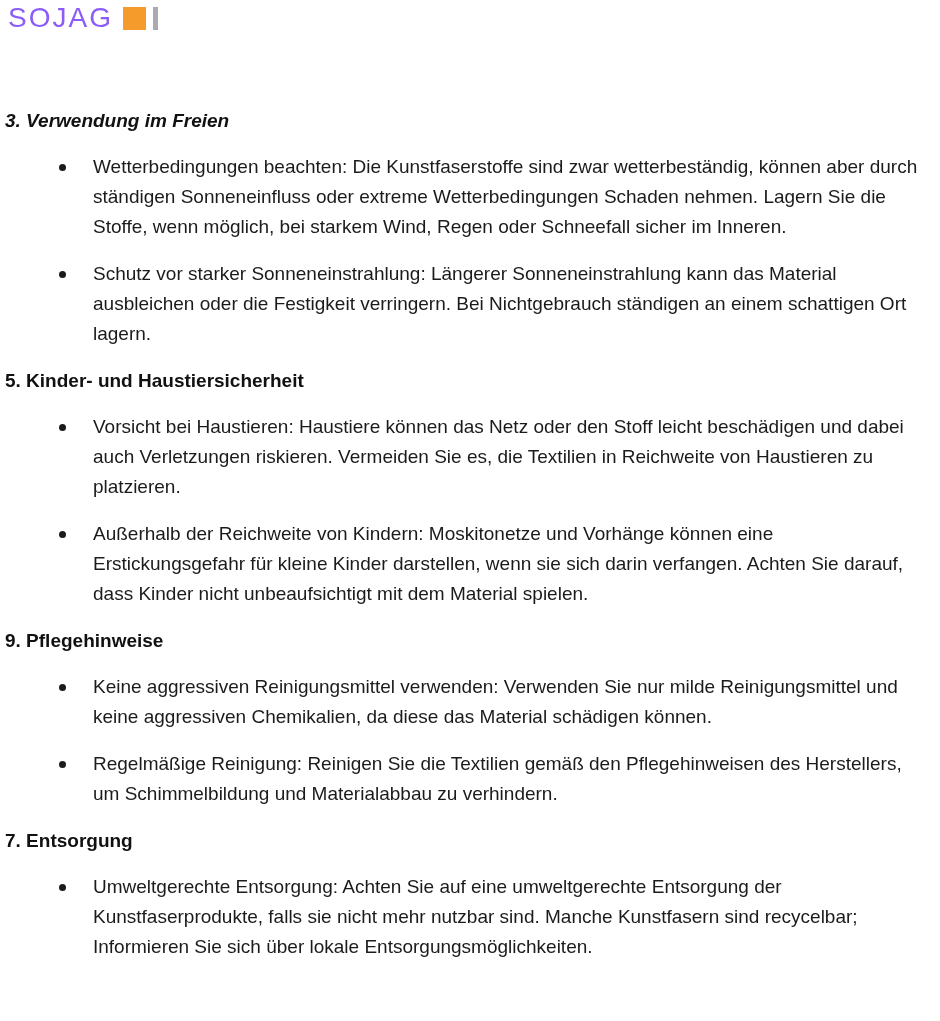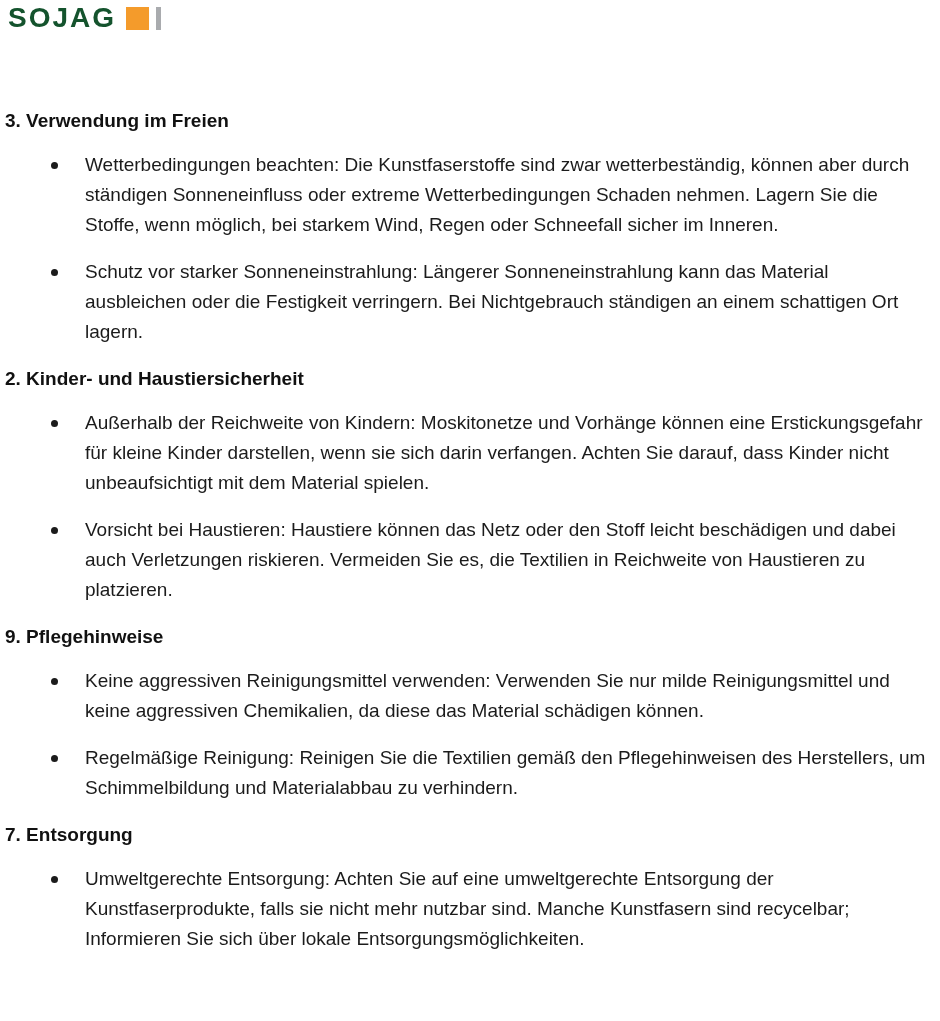--- a/index.html
+++ b/index.html
@@ -20,23 +20,23 @@
   }
   
   .logo {
     display: flex;
     align-items: center;
     padding: 3px 0 0 8px;
     height: 30px;
   }
   .logo-text {
     font-size: 28px;
-    font-weight: bold;
+    font-weight: normal;
     letter-spacing: 2px;
-    color: #14532d;
+    color: #8b5cf6;
     line-height: 26px;
   }
   .logo-square {
     width: 23px;
     height: 23px;
     background: #f49b2b;
     margin-left: 10px;
   }
   .logo-bar {
     width: 5px;
@@ -51,24 +51,25 @@
   }
   .doc h2 {
     font-size: 19px;
     font-weight: bold;
     color: #111111;
     line-height: 30px;
     margin: 1px 0 14px 0;
   }
   .doc section:first-child h2 {
     margin-top: 0;
+    font-style: italic;
   }
   .doc ul {
     list-style: none;
-    margin: 8px;
+    margin: 16px;
     padding: 0;
   }
   .doc li {
     position: relative;
     padding-left: 72px;
     margin-bottom: 17px;
     font-size: 19px;
     line-height: 30px;
   }
   .doc li::before {
@@ -101,27 +102,27 @@
         <li>
           <span>Wetterbedingungen beachten: Die Kunstfaserstoffe sind zwar wetterbeständig, können aber durch ständigen Sonneneinfluss oder extreme Wetterbedingungen Schaden nehmen. Lagern Sie die Stoffe, wenn möglich, bei starkem Wind, Regen oder Schneefall sicher im Inneren.</span>
         </li>
         <li>
           <span>Schutz vor starker Sonneneinstrahlung: Längerer Sonneneinstrahlung kann das Material ausbleichen oder die Festigkeit verringern. Bei Nichtgebrauch ständigen an einem schattigen Ort lagern.</span>
         </li>
       </ul>
     </section>
 
     <section>
-      <h2>2. Kinder- und Haustiersicherheit</h2>
+      <h2>5. Kinder- und Haustiersicherheit</h2>
       <ul>
         <li>
-          <span>Außerhalb der Reichweite von Kindern: Moskitonetze und Vorhänge können eine Erstickungsgefahr für kleine Kinder darstellen, wenn sie sich darin verfangen. Achten Sie darauf, dass Kinder nicht unbeaufsichtigt mit dem Material spielen.</span>
+          <span>Vorsicht bei Haustieren: Haustiere können das Netz oder den Stoff leicht beschädigen und dabei auch Verletzungen riskieren. Vermeiden Sie es, die Textilien in Reichweite von Haustieren zu platzieren.</span>
         </li>
         <li>
-          <span>Vorsicht bei Haustieren: Haustiere können das Netz oder den Stoff leicht beschädigen und dabei auch Verletzungen riskieren. Vermeiden Sie es, die Textilien in Reichweite von Haustieren zu platzieren.</span>
+          <span>Außerhalb der Reichweite von Kindern: Moskitonetze und Vorhänge können eine Erstickungsgefahr für kleine Kinder darstellen, wenn sie sich darin verfangen. Achten Sie darauf, dass Kinder nicht unbeaufsichtigt mit dem Material spielen.</span>
         </li>
       </ul>
     </section>
 
     <section>
       <h2>9. Pflegehinweise</h2>
       <ul>
         <li>
           <span>Keine aggressiven Reinigungsmittel verwenden: Verwenden Sie nur milde Reinigungsmittel und keine aggressiven Chemikalien, da diese das Material schädigen können.</span>
         </li>

